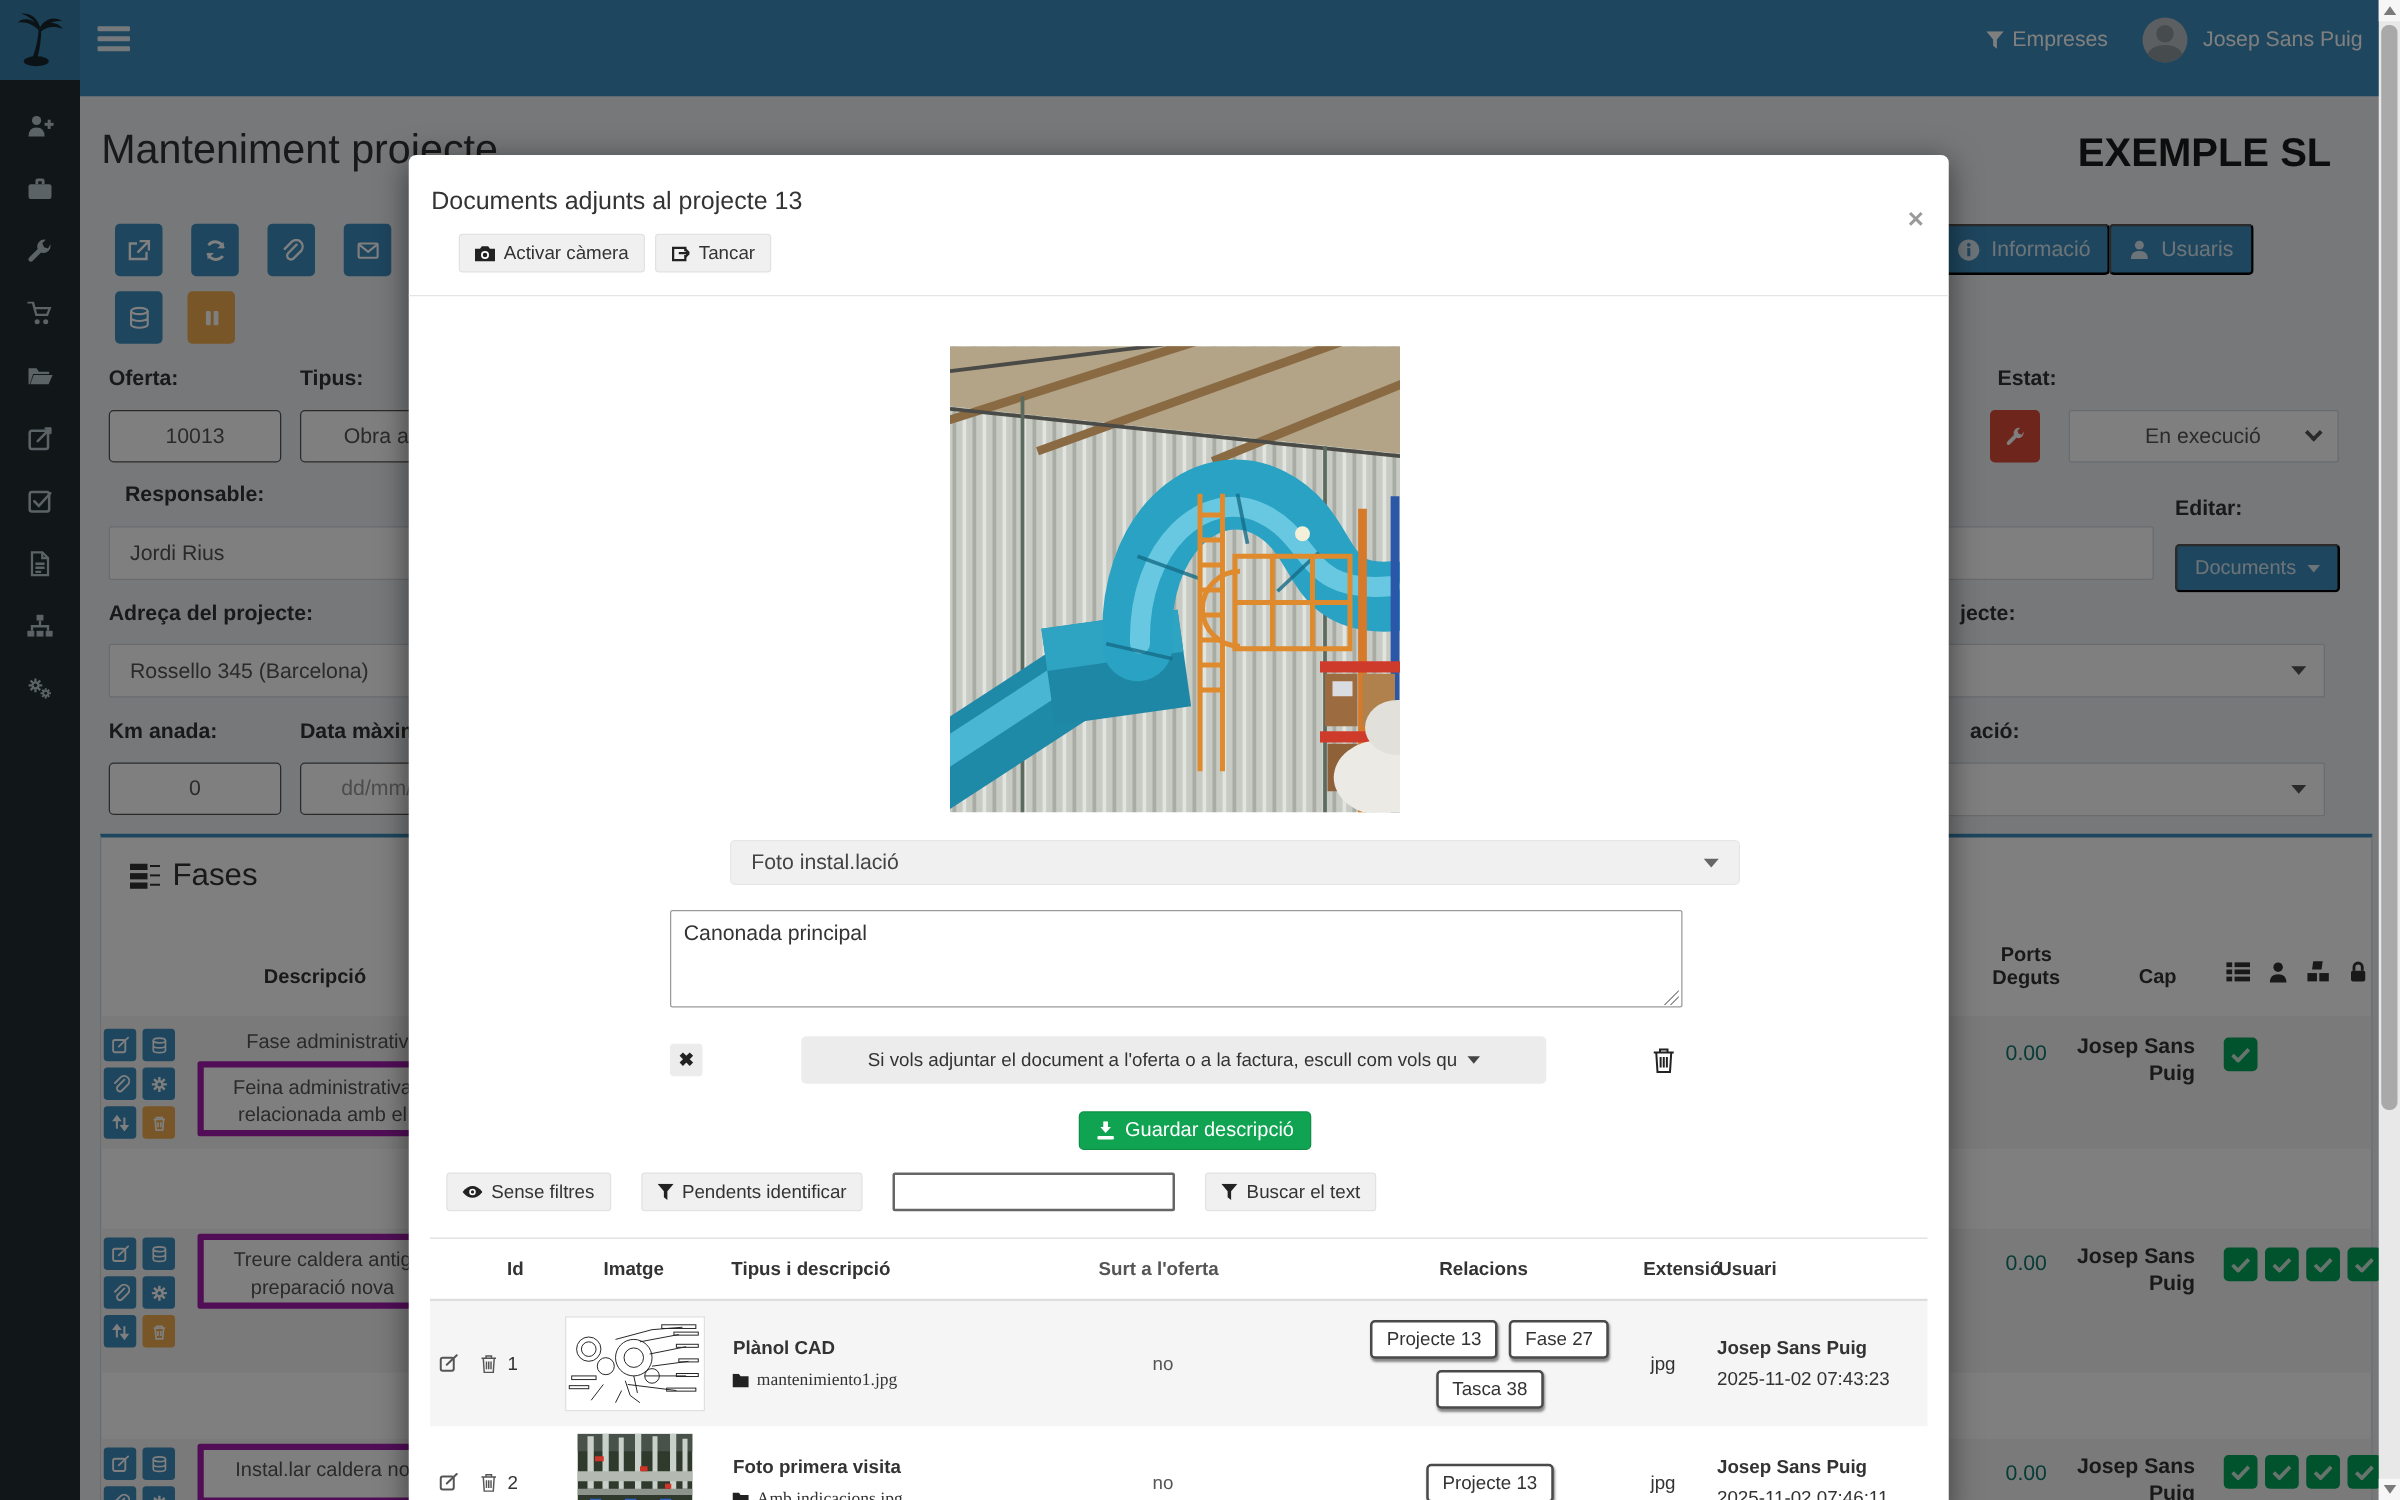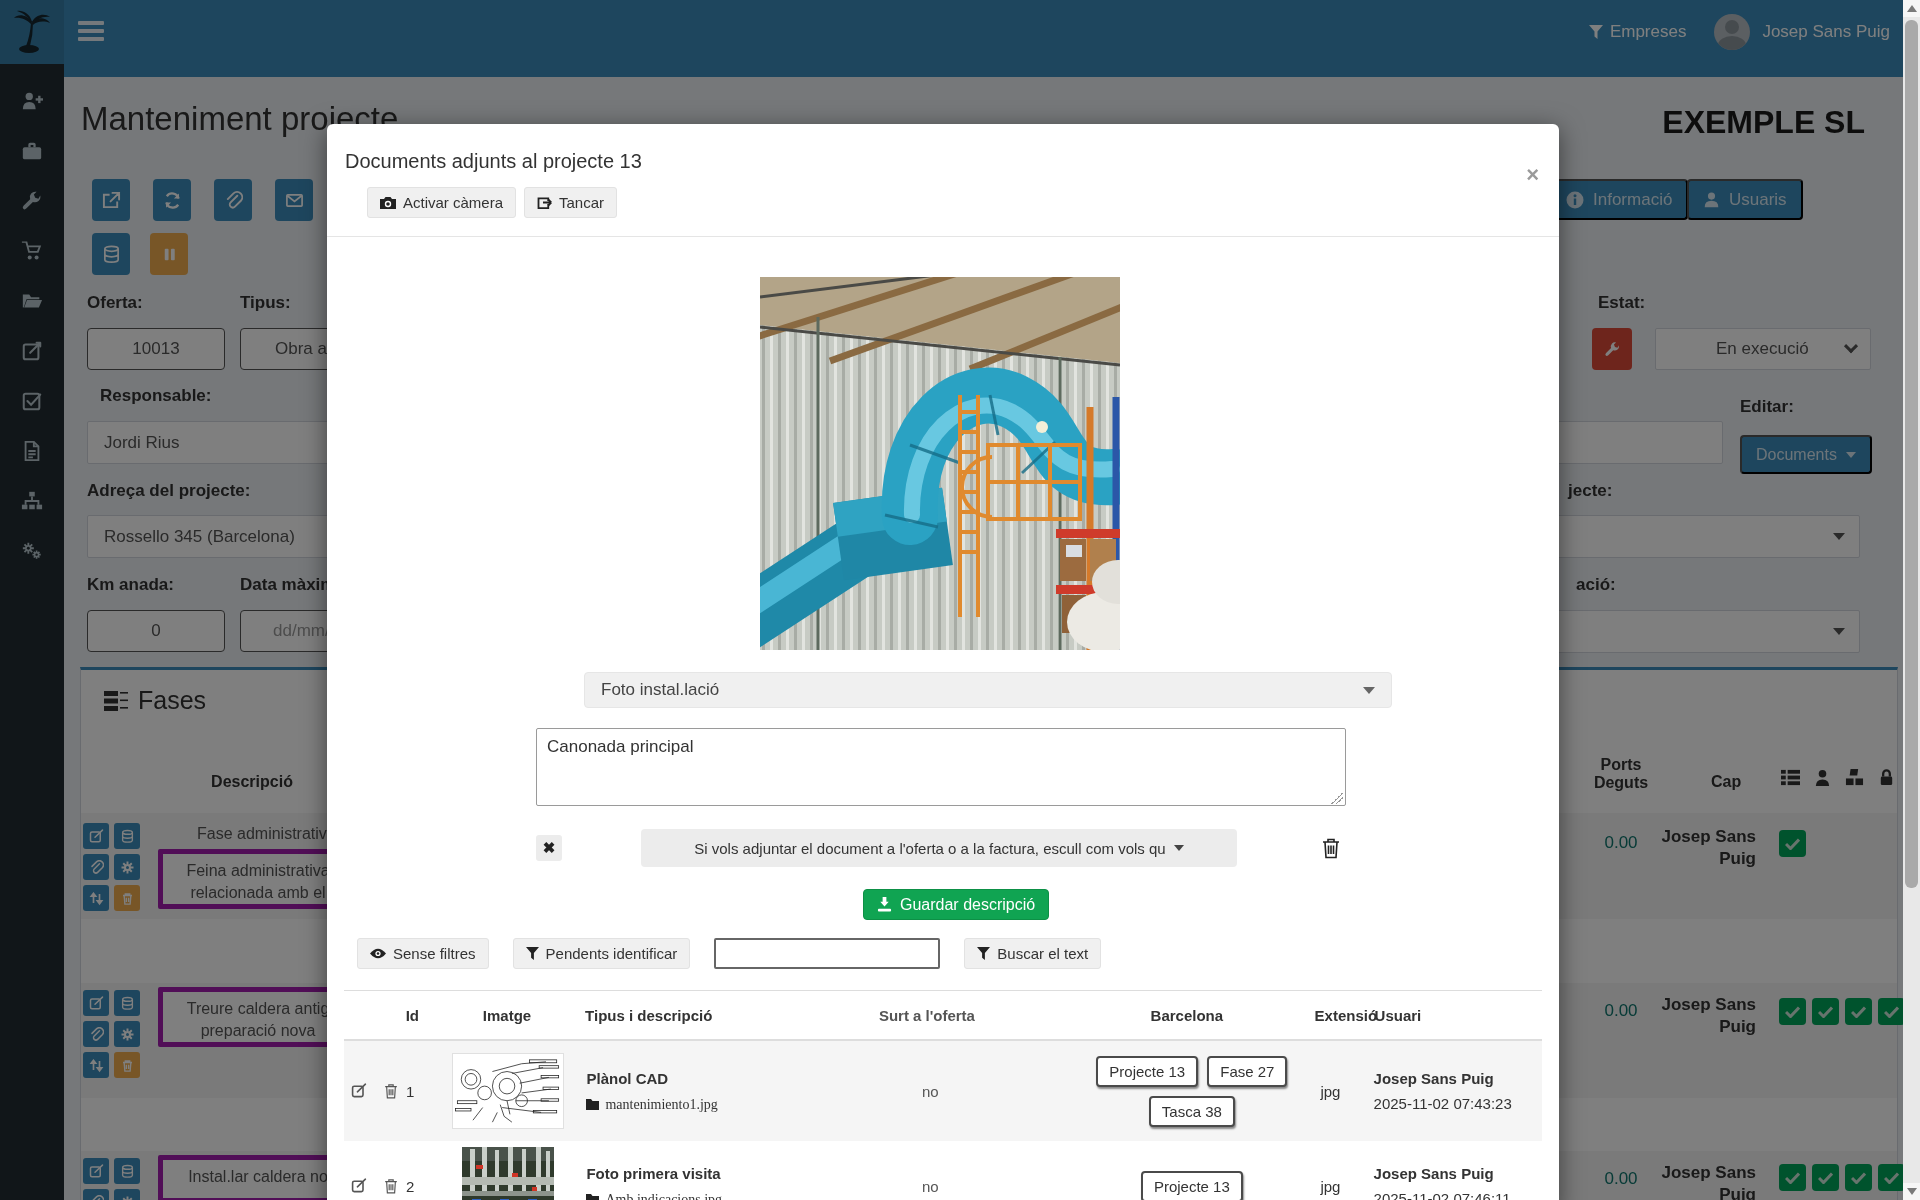--- a/index.html
+++ b/index.html
@@ -703,21 +703,21 @@
     </button>
   </div>
 
   <div class="doc-table">
     <div class="dt-head">
       <div class="c-act"></div>
       <div class="c-id">Id</div>
       <div class="c-img">Imatge</div>
       <div class="c-tip">Tipus i descripció</div>
       <div class="c-of">Surt a l'oferta</div>
-      <div class="c-rel">Barcelona</div>
+      <div class="c-rel">Relacions</div>
       <div class="c-ext">Extensió</div>
       <div class="c-usr">Usuari</div>
     </div>
 
     <div class="dt-row odd" style="height:100px;">
       <div class="c-act">
         <svg viewBox="0 0 20 20" fill="none" stroke="#555" stroke-width="2">
             <rect x="2" y="4" width="13" height="13" rx="2"></rect>
             <path d="M8 11 L18 1.5" stroke-linecap="round"></path>
           </svg>

